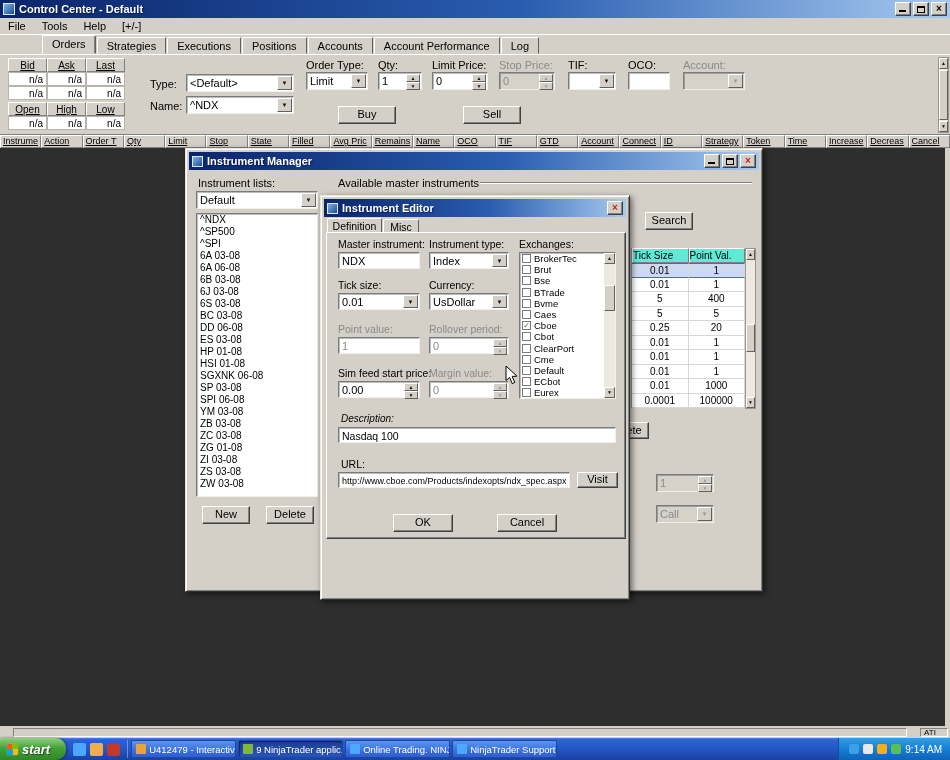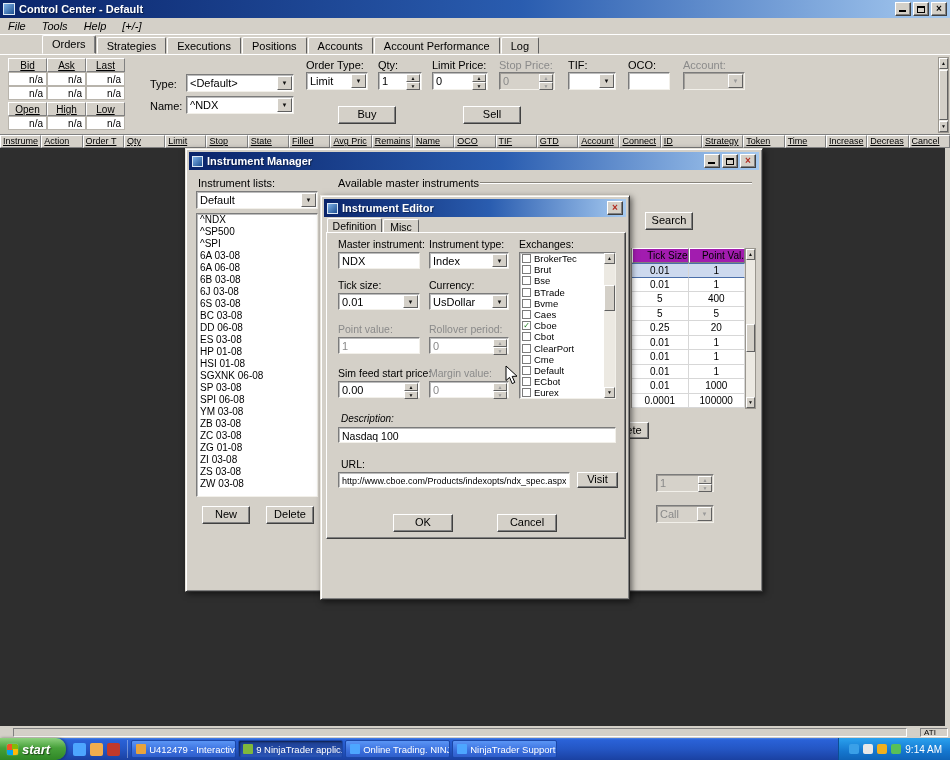--- a/index.html
+++ b/index.html
@@ -16,21 +16,21 @@
   .titlebar{background:linear-gradient(90deg,var(--titlebar1,#0a246a) 0%,#2a5db0 55%,var(--titlebar2,#a6caf0) 100%);color:#fff;font-weight:bold;display:flex;align-items:center;padding:0 3px;gap:4px;}
   .title-icon{width:12px;height:12px;background:linear-gradient(135deg,#7fb2e8,#1d4f91);border:1px solid #dce8f5;flex:0 0 auto;}
   .title-text{flex:1;font-size:11px;white-space:nowrap;overflow:hidden;text-shadow:1px 1px 1px rgba(0,0,0,.4);}
   .win-btns{display:flex;gap:2px;flex:0 0 auto;}
   .wbtn{width:16px;height:14px;position:relative;border:1px solid;border-color:#fff #404040 #404040 #fff;box-shadow:inset -1px -1px 0 #808080;background:#d4d0c8;}
   .g-min{position:absolute;left:3px;bottom:3px;width:7px;height:2px;background:#000;}
   .g-max{position:absolute;left:3px;top:3px;width:8px;height:7px;border:1px solid #000;border-top-width:2px;}
   .g-x{position:absolute;left:0;right:0;top:0;color:#000;font-size:10px;line-height:12px;text-align:center;font-weight:bold;}
   .g-x.red{color:#b22b20;}
   
-  #menu-bar{left:0;top:18px;width:950px;height:17px;display:flex;align-items:center;border-bottom:1px solid #fff;font-style:italic;}
+  #menu-bar{left:0;top:18px;width:950px;height:17px;display:flex;align-items:center;border-bottom:1px solid #fff;}
   .menu-item{padding:1px 8px;font-size:11px;}
   #tab-strip{left:0;top:35px;width:950px;height:20px;display:flex;align-items:flex-end;padding-left:2px;border-bottom:1px solid #fff;}
   .tab{height:17px;padding:2px 9px 0;font-size:11px;background:#d4d0c8;border:1px solid;border-color:#fff #606060 #d4d0c8 #fff;border-radius:2px 2px 0 0;margin-right:1px;}
   .tab.active{height:19px;font-weight:normal;border-bottom-color:#d4d0c8;box-shadow:inset -1px 0 0 #808080;margin-left:40px;}
   
   #orders-panel{left:0;top:55px;width:950px;height:80px;border-bottom:1px solid #808080;}
   .q-row{display:flex;}
   .q-cell{width:39px;height:14px;line-height:13px;font-size:10px;overflow:hidden;}
   .q-head{background:#d4d0c8;border:1px solid;border-color:#fff #808080 #808080 #fff;text-align:center;text-decoration:underline;}
   .q-val{background:#fff;border:1px solid #b8b4ac;text-align:right;padding-right:3px;}
@@ -51,21 +51,21 @@
   .vs-arrow{position:absolute;left:0;right:0;height:11px;background:#d4d0c8;border:1px solid;border-color:#fff #606060 #606060 #fff;font-size:5px;text-align:center;line-height:9px;color:#111;}
   .vs-thumb{position:absolute;left:0;right:0;background:#d4d0c8;border:1px solid;border-color:#fff #606060 #606060 #fff;}
   
   .dialog{position:absolute;background:#d4d0c8;border:1px solid;border-color:#e8e4dc #2f2f2f #2f2f2f #e8e4dc;box-shadow:inset 1px 1px 0 #fff,inset -1px -1px 0 #808080,2px 2px 6px rgba(0,0,0,.55);}
   .dlg-title{position:absolute;left:3px;right:3px;top:3px;height:18px;}
   .listbox{position:absolute;background:#fff;border:1px solid;border-color:#7b7b7b #f2f0ea #f2f0ea #7b7b7b;box-shadow:inset 1px 1px 0 rgba(64,64,64,.35);overflow:hidden;}
   .li{font-size:10px;line-height:12px;padding-left:3px;white-space:nowrap;}
   .groupline{position:absolute;height:2px;border-top:1px solid #87837b;border-bottom:1px solid #fff;}
   
   .mtable{position:absolute;background:#fff;border-left:1px solid #9a968e;}
-  .mt-hcell{width:69px;height:15px;font-size:10px;line-height:14px;text-align:right;background:#a21caf;border:1px solid;border-color:#fff #808080 #808080 #fff;overflow:hidden;}
+  .mt-hcell{width:69px;height:15px;font-size:10px;line-height:14px;text-align:left;background:#5eead4;border:1px solid;border-color:#fff #808080 #808080 #fff;overflow:hidden;}
   .mt-row{display:flex;}
   .mt-cell{width:57px;height:14.5px;font-size:10px;line-height:14px;text-align:center;border-right:1px solid #d7d7d7;border-bottom:1px solid #d7d7d7;background:#fff;overflow:hidden;}
   .mt-row.sel .mt-cell{background:#cdd9ee;border-bottom-color:#4a6ea9;border-top:1px solid #4a6ea9;}
   
   .etab{position:absolute;height:15px;font-size:10.5px;line-height:14px;text-align:center;background:#d4d0c8;border:1px solid;border-color:#fff #606060 #d4d0c8 #fff;border-radius:2px 2px 0 0;}
   .etab.inactive{border-bottom-color:#808080;height:14px;}
   .tabpanel{position:absolute;border:1px solid;border-color:#fff #404040 #404040 #fff;box-shadow:inset -1px -1px 0 #808080;}
   
   .ex-row{display:flex;align-items:center;height:11.2px;gap:3px;padding-left:2px;}
   .cb{width:9px;height:9px;background:#fff;border:1px solid #7b7b7b;font-size:8px;line-height:8px;text-align:center;color:#1e7d1e;flex:0 0 auto;}

